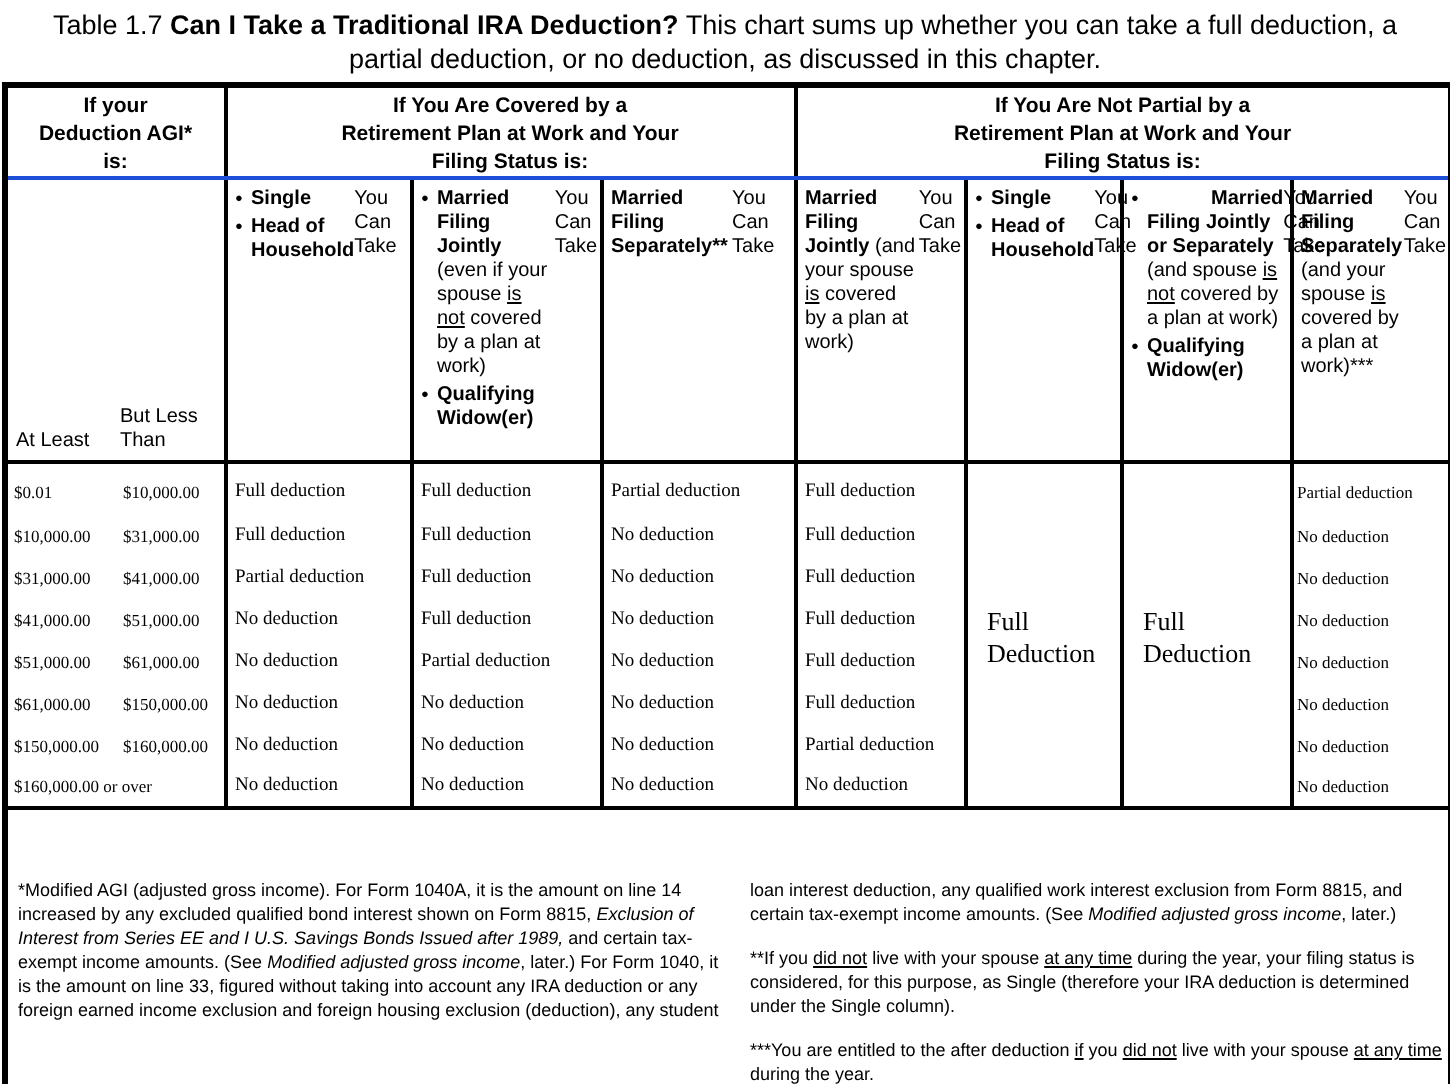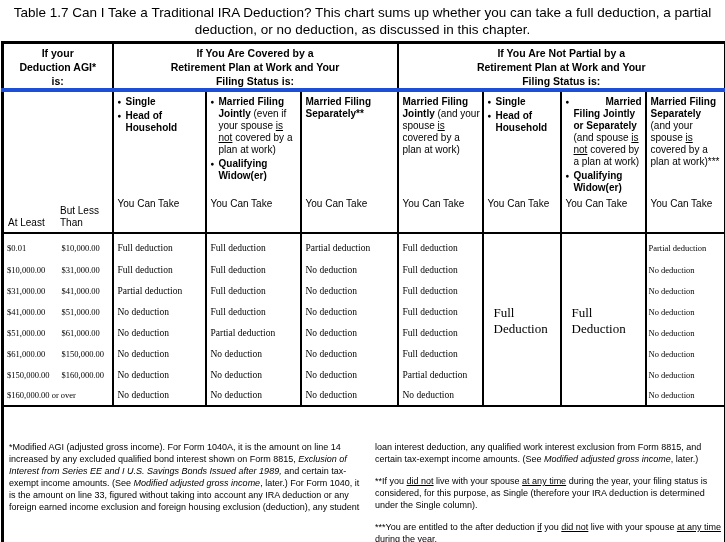--- a/index.html
+++ b/index.html
@@ -20,31 +20,31 @@
   table.ira {
     border-collapse: collapse;
     table-layout: fixed;
     width: 723px;
     margin-left: 1px;
     border: 3px solid #000;
   }
   td { padding: 0; vertical-align: top; color: #000; }
   .bl { border-left: 2px solid #000; }
   .grouphdr td {
-    border-bottom: 4px solid #1d4ed8;
+    border-bottom: 2px solid #1d4ed8;
     font-weight: bold;
     font-size: 10.5px;
     line-height: 14px;
     text-align: center;
     height: 45px;
     padding-top: 2px;
   }
   .subrow td { border-bottom: 2px solid #000; height: 140px; }
   .shwrap {
-    display: flex; flex-direction: column;
+    display: flex; flex-direction: row;
     justify-content: space-between;
     height: 120px;
     padding: 4px 1px 2px 4px;
     border-radius: 12px;
   }
   .items { font-size: 10px; line-height: 12px; }
   .item { display: flex; margin-bottom: 2px; }
   .bullet { flex: none; width: 8px; font-size: 6.5px; line-height: 12px; }
   .itxt { flex: 1; }
   .yct { font-size: 10px; line-height: 12px; }
@@ -73,21 +73,21 @@
   .footrow td { border-top: 2px solid #000; height: 130px; }
   .footwrap { display: flex; padding: 14px 0 4px 5px; margin-top: 20px; }
   .fcol { font-size: 9px; line-height: 12px; }
   .fcol-left { width: 352px; flex: none; }
   .fcol-right { flex: 1; padding-left: 14px; padding-top: 0; }
   .fcol-right p { margin: 0 0 10px 0; }
 </style>
 </head>
 <body>
 
-<div class="title"><span>Table 1.7 </span><span style="font-weight: normal;">Can I Take a Traditional IRA Deduction?</span><span> This chart sums up whether you can take a full deduction, a partial deduction, or no deduction, as discussed in this chapter.</span></div>
+<div class="title"><span>Table 1.7 </span><span style="font-weight: bold;">Can I Take a Traditional IRA Deduction?</span><span> This chart sums up whether you can take a full deduction, a partial deduction, or no deduction, as discussed in this chapter.</span></div>
 
 <table class="ira">
   <colgroup>
     <col style="width:56px">
       <col style="width:54px">
       <col style="width:93px">
       <col style="width:95px">
       <col style="width:97px">
       <col style="width:85px">
       <col style="width:78px">

